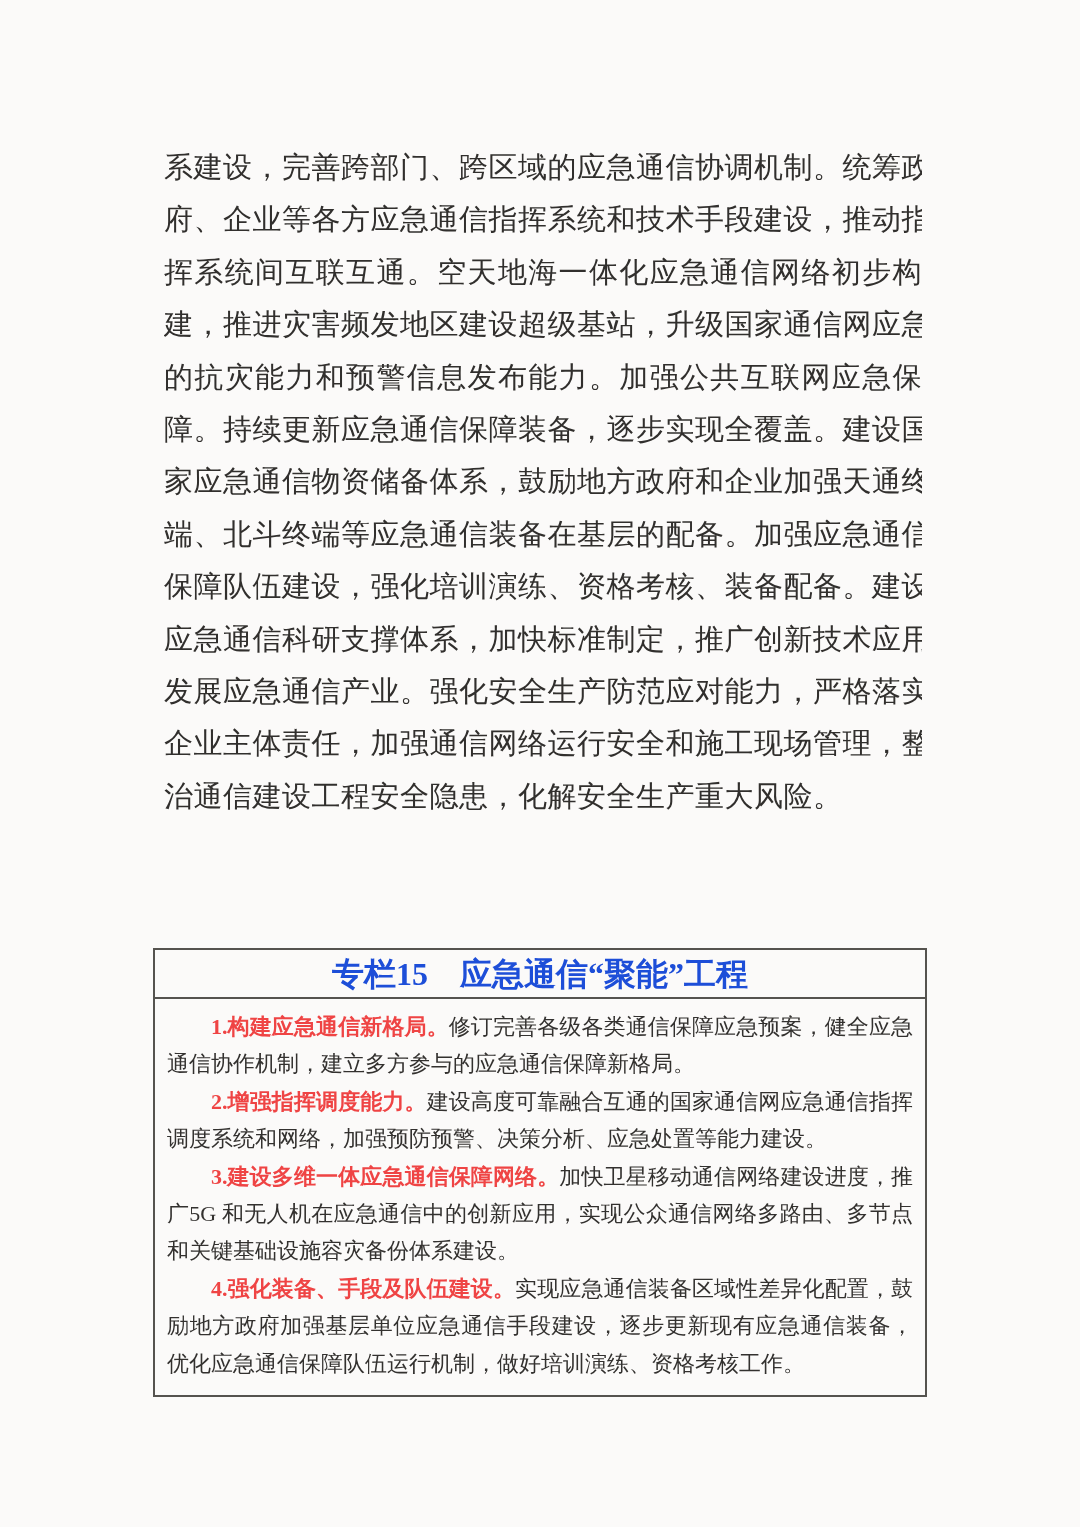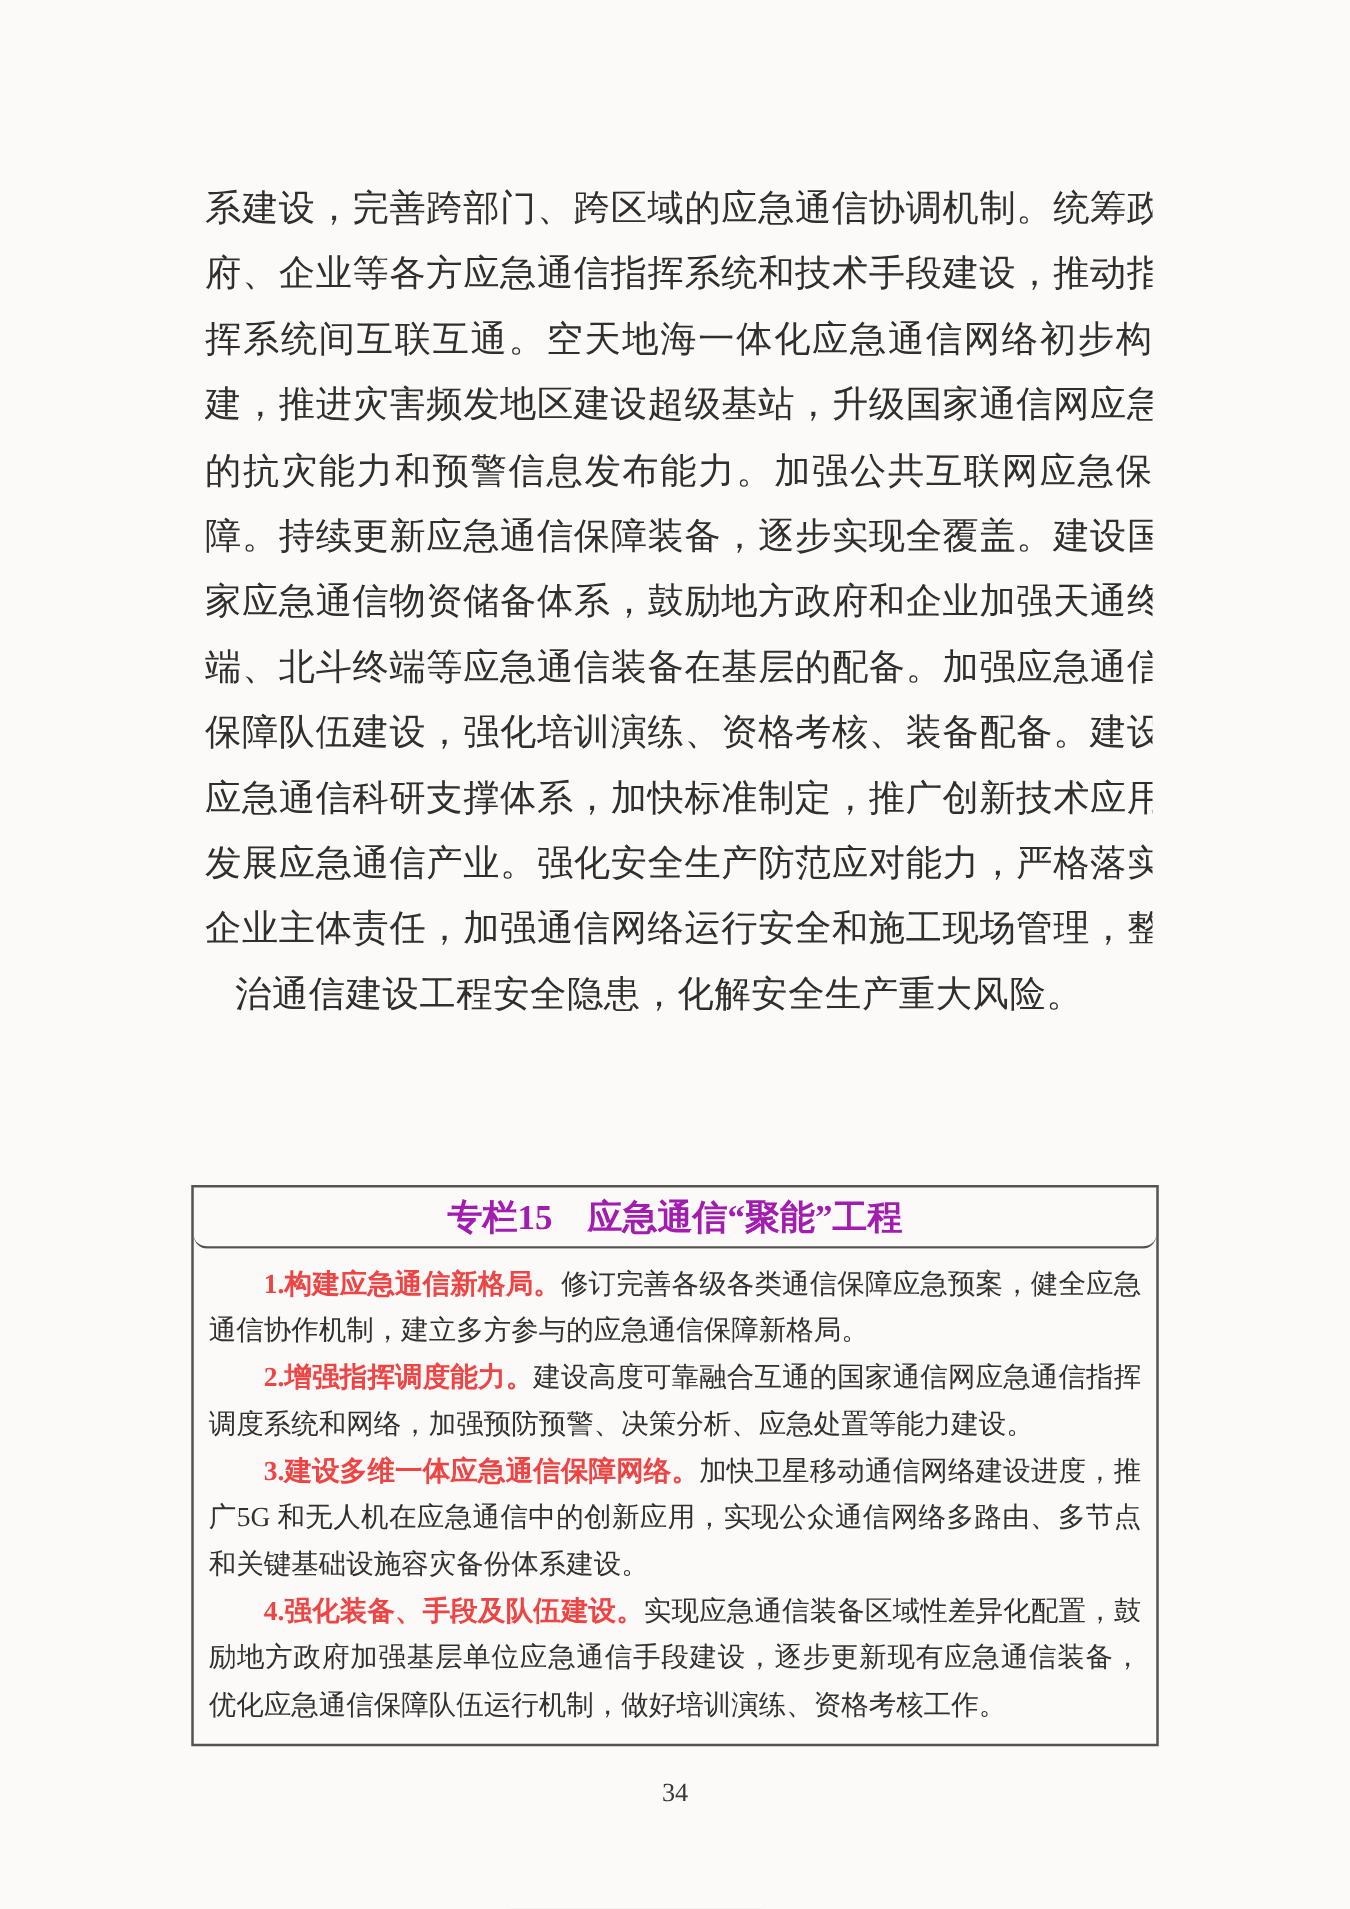--- a/index.html
+++ b/index.html
@@ -29,40 +29,38 @@
     letter-spacing: 0.5px;
     text-align: justify;
     text-align-last: justify;
     text-justify: inter-character;
     overflow: hidden;
     white-space: nowrap;
   }
   .body-line.last {
     text-align-last: left;
     white-space: normal;
-    margin-left: 24px;
   }
   
   .callout-box {
     position: absolute;
     left: 153px;
     top: 948px;
     width: 774px;
     border: 2px solid #55534f;
     background: #fbfaf9;
   }
   .box-title {
     height: 49px;
     line-height: 49px;
     border-bottom: 2px solid #55534f;
     text-align: center;
     font-weight: 700;
-    font-size: 28px;
-    color: #a21caf;
-    border-radius: 11px;
+    font-size: 32px;
+    color: #1d4ed8;
   }
   .box-content {
     padding: 9px 12px 13px 12px;
   }
   .box-item {
     font-size: 22px;
     line-height: 37.4px;
     text-indent: 2em;
     text-align: justify;
     text-justify: inter-character;
@@ -106,15 +104,14 @@
   <div class="callout-box">
     <div class="box-title">专栏15　应急通信“聚能”工程</div>
     <div class="box-content">
       <p class="box-item"><span class="head">1.构建应急通信新格局。</span><span>修订完善各级各类通信保障应急预案，健全应急通信协作机制，建立多方参与的应急通信保障新格局。</span></p>
       <p class="box-item"><span class="head">2.增强指挥调度能力。</span><span>建设高度可靠融合互通的国家通信网应急通信指挥调度系统和网络，加强预防预警、决策分析、应急处置等能力建设。</span></p>
       <p class="box-item"><span class="head">3.建设多维一体应急通信保障网络。</span><span>加快卫星移动通信网络建设进度，推广5G 和无人机在应急通信中的创新应用，实现公众通信网络多路由、多节点和关键基础设施容灾备份体系建设。</span></p>
       <p class="box-item"><span class="head">4.强化装备、手段及队伍建设。</span><span>实现应急通信装备区域性差异化配置，鼓励地方政府加强基层单位应急通信手段建设，逐步更新现有应急通信装备，优化应急通信保障队伍运行机制，做好培训演练、资格考核工作。</span></p>
     </div>
   </div>
 
-  <div class="page-number">34</div>
 
 </div>
 
 </body></html>

